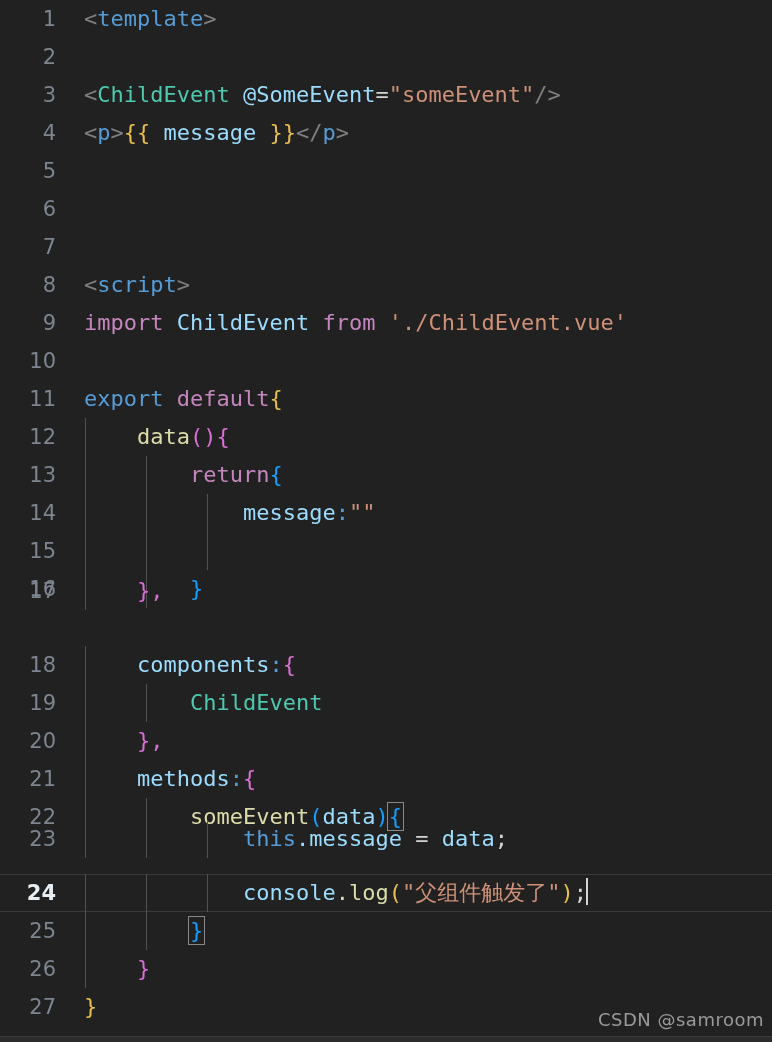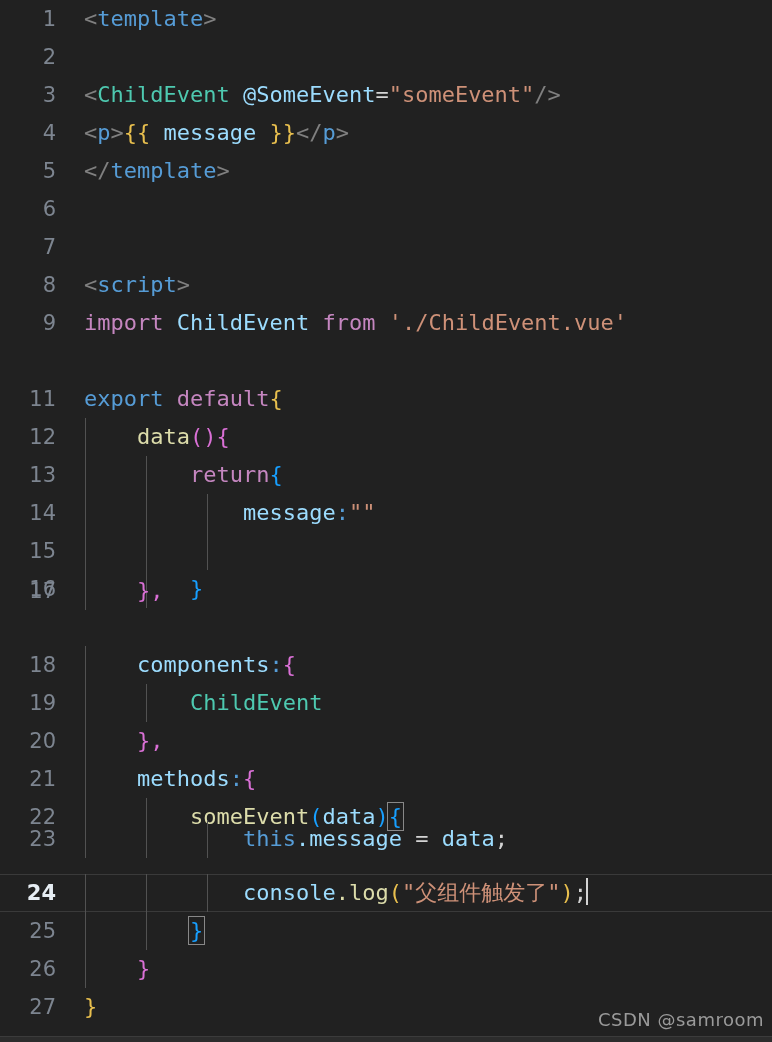--- a/index.html
+++ b/index.html
@@ -163,21 +163,20 @@
       <span class="line-content"><span class="t-punct">&lt;</span><span class="t-comp">ChildEvent</span><span> </span><span class="t-attr">@SomeEvent</span><span class="t-op">=</span><span class="t-string">"someEvent"</span><span class="t-punct">/&gt;</span></span>
     </div>
 
     <div class="line" style="top:114px;position:absolute;left:0;width:772px;">
       <span class="line-no">4</span>
       <span class="line-content"><span class="t-punct">&lt;</span><span class="t-tag">p</span><span class="t-punct">&gt;</span><span class="t-interp">{{</span><span class="t-attr"> message </span><span class="t-interp">}}</span><span class="t-punct">&lt;/</span><span class="t-tag">p</span><span class="t-punct">&gt;</span></span>
     </div>
 
     <div class="line" style="top:152px;position:absolute;left:0;width:772px;">
       <span class="line-no">5</span>
-      <span class="line-content"><span class="t-punct">&lt;/</span><span class="t-tag">template</span><span class="t-punct">&gt;</span></span>
     </div>
 
     <div class="line" style="top:190px;position:absolute;left:0;width:772px;">
       <span class="line-no">6</span>
       <span class="line-content"></span>
     </div>
 
     <div class="line" style="top:228px;position:absolute;left:0;width:772px;">
       <span class="line-no">7</span>
       <span class="line-content"></span>
@@ -186,20 +185,24 @@
     <div class="line" style="top:266px;position:absolute;left:0;width:772px;">
       <span class="line-no">8</span>
       <span class="line-content"><span class="t-punct">&lt;</span><span class="t-tag">script</span><span class="t-punct">&gt;</span></span>
     </div>
 
     <div class="line" style="top:304px;position:absolute;left:0;width:772px;">
       <span class="line-no">9</span>
       <span class="line-content"><span class="t-kw">import</span><span> </span><span class="t-attr">ChildEvent</span><span> </span><span class="t-kw">from</span><span> </span><span class="t-string">'./ChildEvent.vue'</span></span>
     </div>
 
+    <div class="line" style="top:342px;position:absolute;left:0;width:772px;">
+      <span class="line-no">10</span>
+      <span class="line-content"></span>
+    </div>
 
     <div class="line" style="top:380px;position:absolute;left:0;width:772px;">
       <span class="line-no">11</span>
       <span class="line-content"><span class="t-kw-blue">export</span><span> </span><span class="t-kw">default</span><span class="t-brace-y">{</span></span>
     </div>
 
     <div class="line" style="top:418px;position:absolute;left:0;width:712px;padding-left:43px;">
       <span class="line-no">12</span>
       <span class="guide" style="left:85px;"></span>
       <span class="line-content"><span>    </span><span class="t-func">data</span><span class="t-brace-p">()</span><span class="t-brace-p">{</span></span>

